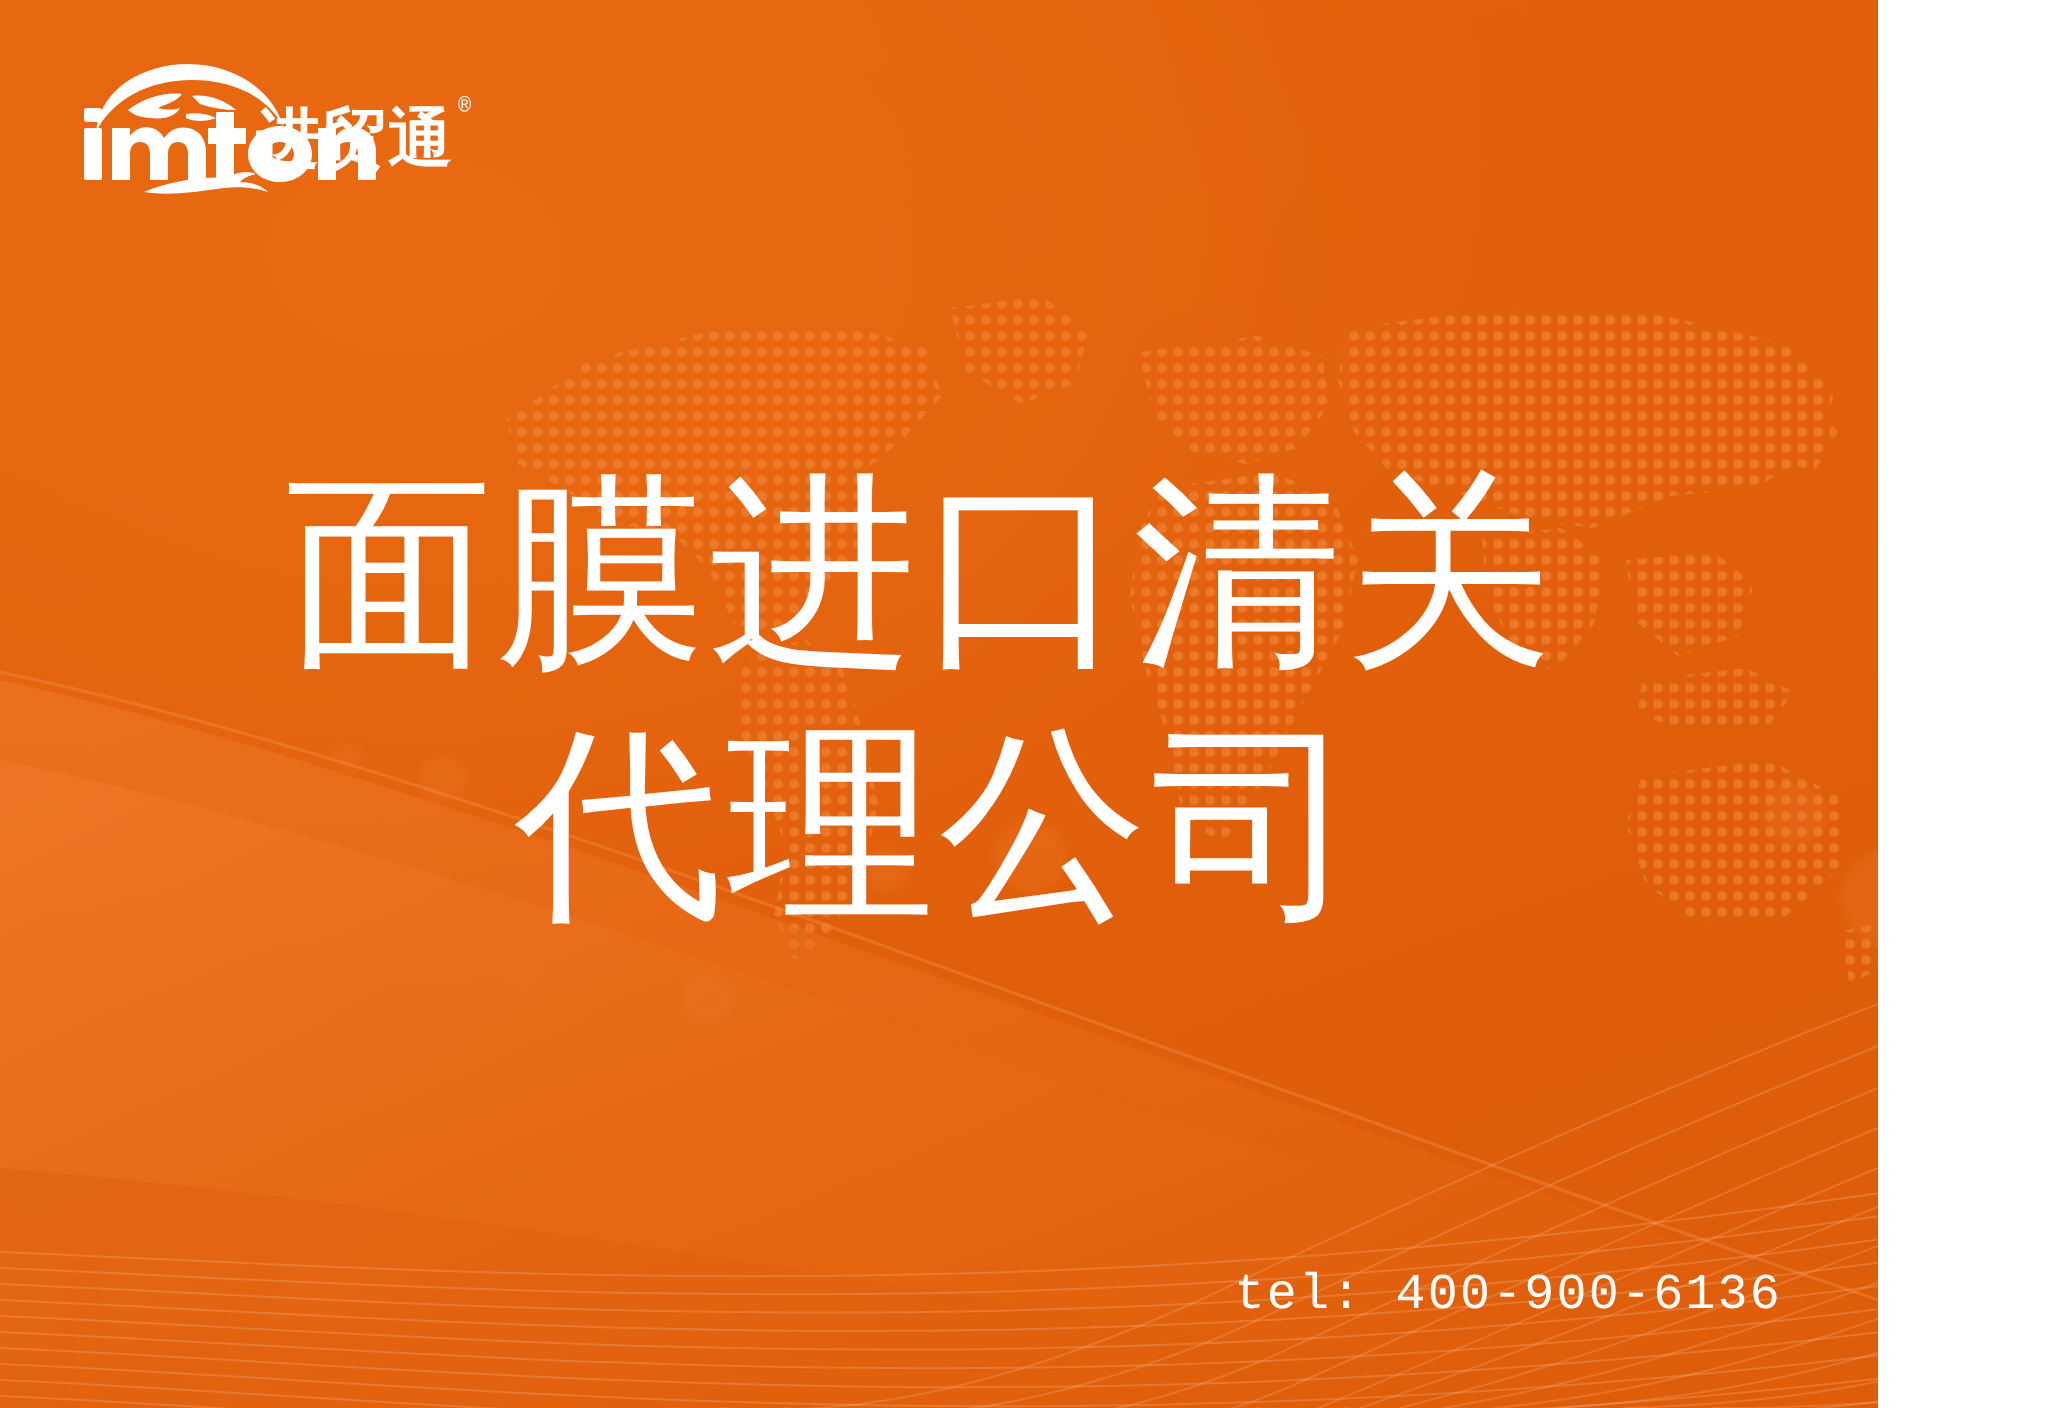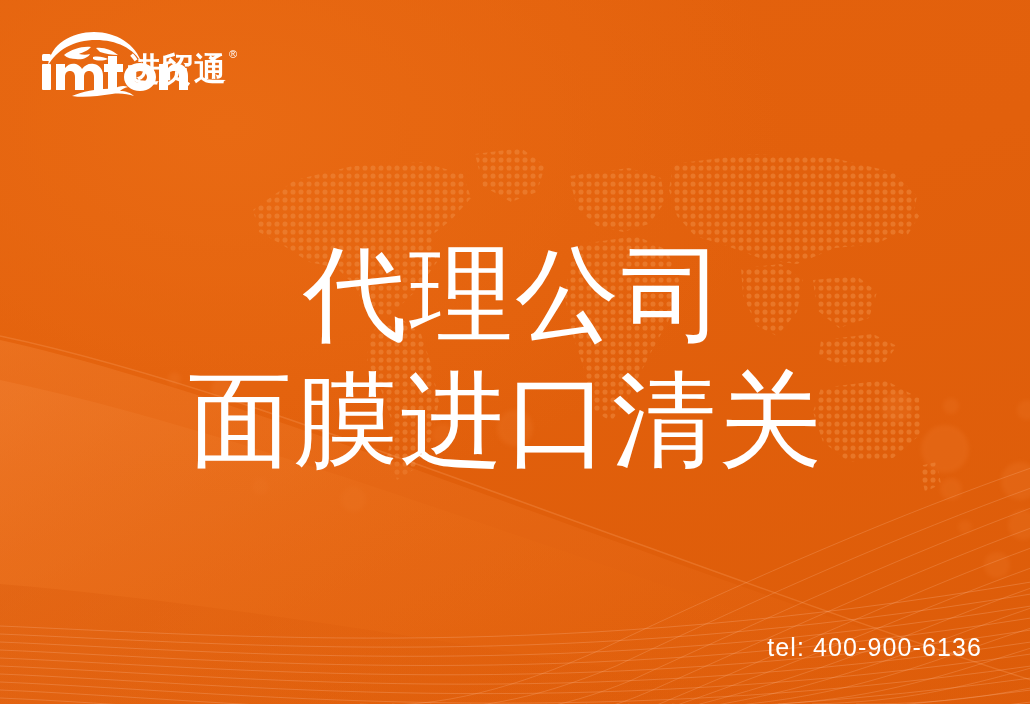--- a/index.html
+++ b/index.html
@@ -2,25 +2,25 @@
 <html><head>
 <meta charset="utf-8">
 <style>
   html, body {
     margin: 0;
     padding: 0;
     background: #ffffff;
   }
   #poster {
     position: relative;
-    width: 1030px;
+    width: 939px;
     height: 704px;
     overflow: hidden;
     background: #e2600c;
-    font-family: Liberation Sans, sans-serif;
+    font-family: Liberation Mono, monospace;
     -webkit-font-smoothing: antialiased;
   }
 
   
   .layer { position: absolute; inset: 0; }
 
   #bg-base {
     background:
       radial-gradient(ellipse 900px 600px at 22% 18%, #e96a13 0%, rgba(233,106,19,0) 62%),
       linear-gradient(160deg, #e4620d 0%, #e2600c 45%, #dd5c09 100%);
@@ -210,19 +210,19 @@
 
       <path d="M34,66 C46,61 62,58 76,59 C80,56 86,55 90,57 C86,58 84,59 82,61 C88,61 93,63 96,66 C90,64 82,63 74,64 C60,66 46,68 34,66 Z" fill="#ffffff"></path>
     </svg>
   </div>
 
   <div style="position:absolute;left:128px;top:48px;white-space:nowrap">
     <span style="color:#ffffff;font-size:32px;font-weight:700;letter-spacing:1px;vertical-align:top">进贸通</span><span style="color:#ffffff;font-size:11px;vertical-align:super;margin-left:2px">®</span>
   </div>
 
   <div id="headline">
+    <span class="hl-line hl-line-1">面膜进口清关</span>
     <span class="hl-line hl-line-2">代理公司</span>
-    <span class="hl-line hl-line-1">面膜进口清关</span>
   </div>
 
   <div id="tel">tel: 400-900-6136</div>
 
 </div>
 
 </body></html>

